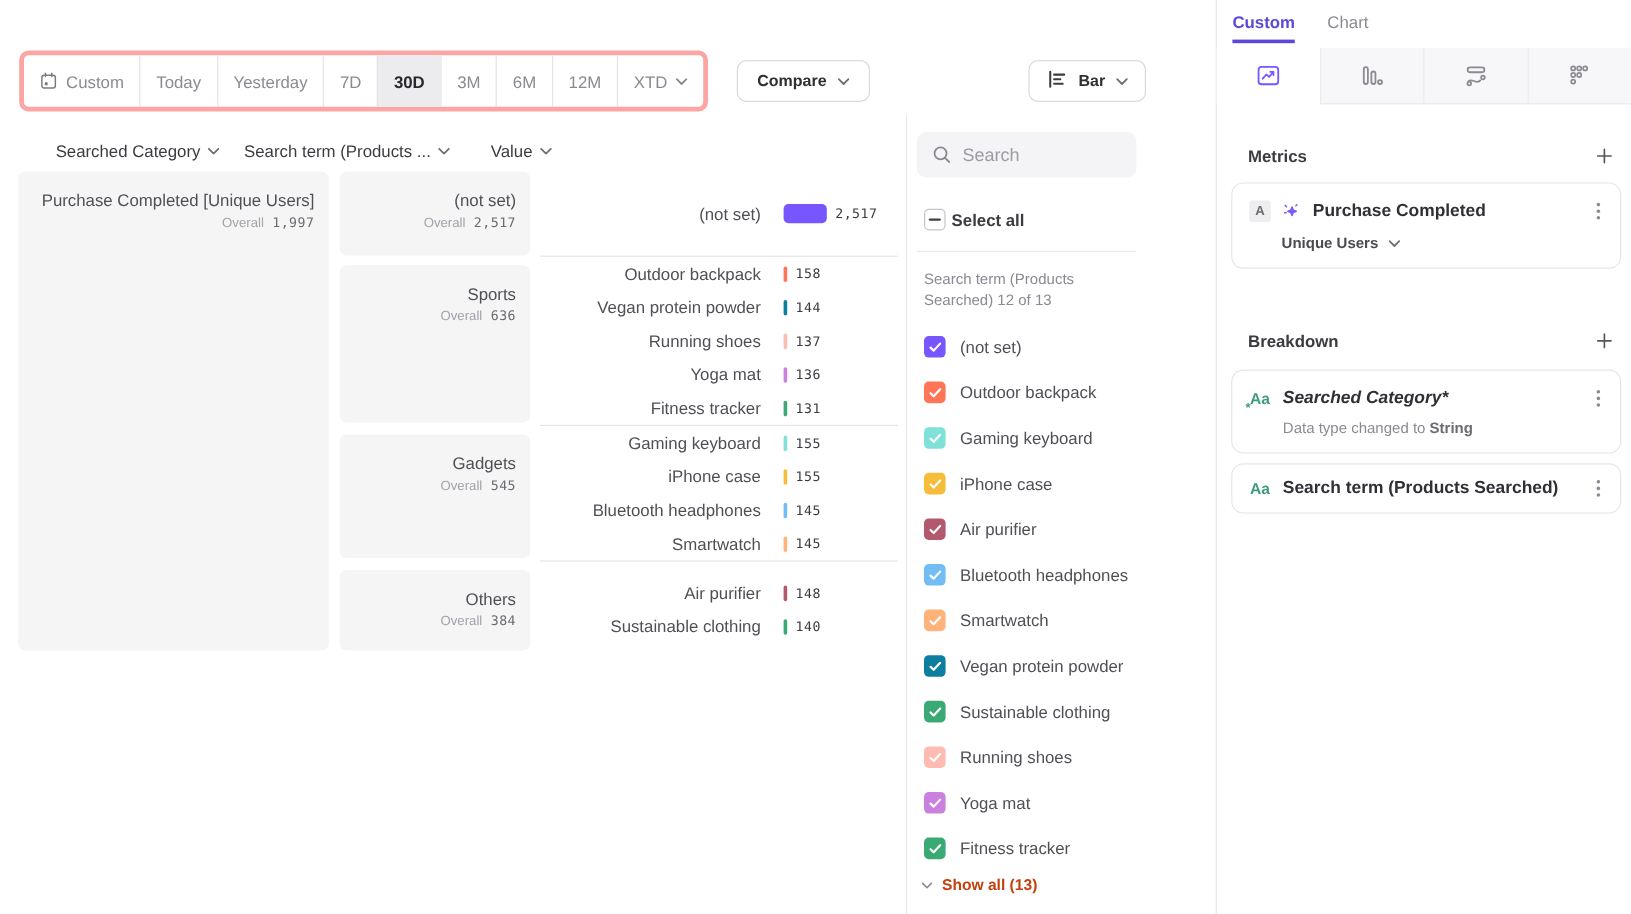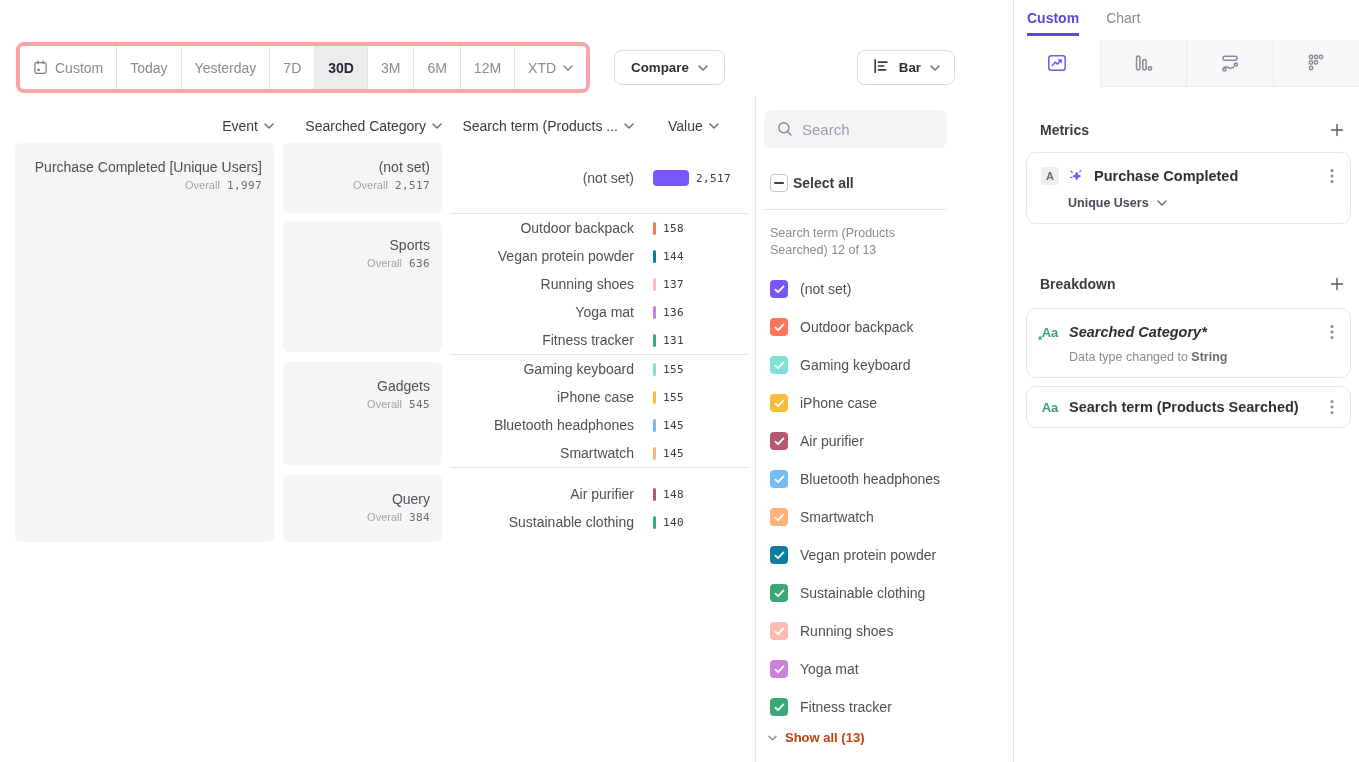--- a/index.html
+++ b/index.html
@@ -169,28 +169,20 @@
       <span class="chev">
           <svg width="10" height="6" viewBox="0 0 10 6" fill="none" stroke="currentColor" stroke-width="1.5" stroke-linecap="round" stroke-linejoin="round">
             <path d="M1 1l4 4 4-4"></path>
           </svg>
         </span>
     </button>
   </div>
 
   <div class="chart-table">
     <div class="headers">
-      <div class="hcell h-event">
-          <span>Event</span>
-          <span class="chev">
-            <svg width="10" height="6" viewBox="0 0 10 6" fill="none" stroke="currentColor" stroke-width="1.5" stroke-linecap="round" stroke-linejoin="round">
-              <path d="M1 1l4 4 4-4"></path>
-            </svg>
-          </span>
-        </div>
       <div class="hcell h-cat">
           <span>Searched Category</span>
           <span class="chev">
             <svg width="10" height="6" viewBox="0 0 10 6" fill="none" stroke="currentColor" stroke-width="1.5" stroke-linecap="round" stroke-linejoin="round">
               <path d="M1 1l4 4 4-4"></path>
             </svg>
           </span>
         </div>
       <div class="hcell h-term">
           <span>Search term (Products ...</span>
@@ -233,21 +225,21 @@
             </div>
           </div>
           <div class="cat-cell" style="height: 103px; margin-bottom: 10px;">
             <div class="cell-name">Gadgets</div>
             <div class="cell-overall">
               <span class="ov-label">Overall</span>
               <span class="ov-num mono">545</span>
             </div>
           </div>
           <div class="cat-cell" style="height: 67px; margin-bottom: 0px;">
-            <div class="cell-name">Query</div>
+            <div class="cell-name">Others</div>
             <div class="cell-overall">
               <span class="ov-label">Overall</span>
               <span class="ov-num mono">384</span>
             </div>
           </div>
         </div>
       <div class="rows-col">
           <div class="rgroup first">
             <div class="trow">
               <div class="term">(not set)</div>

